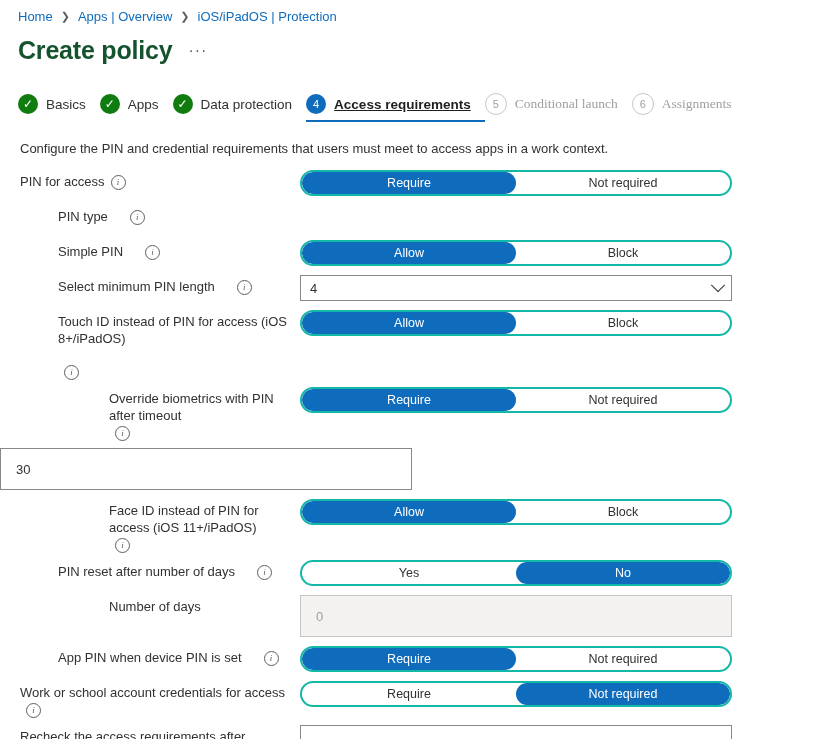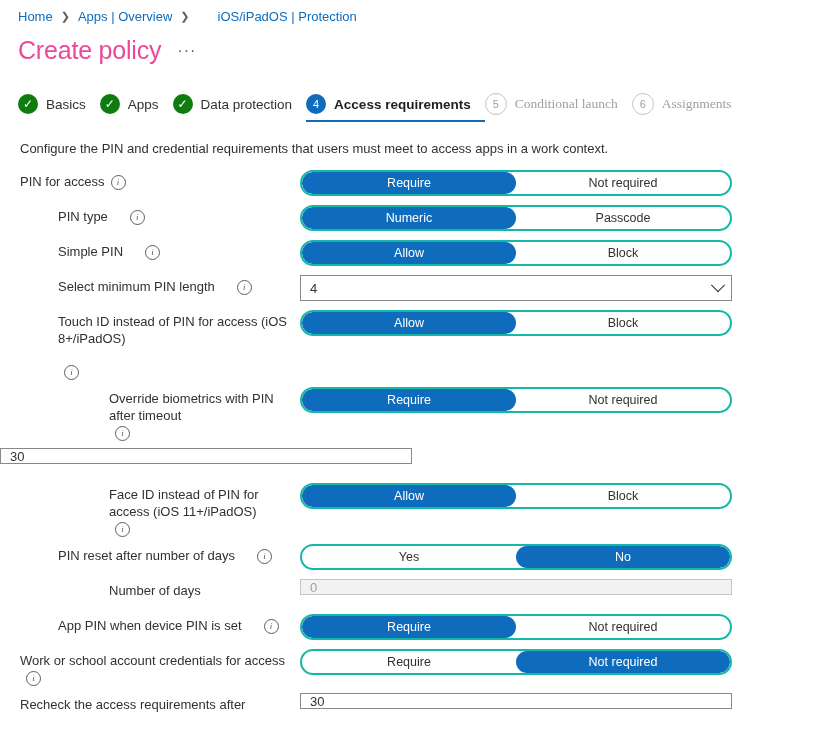--- a/index.html
+++ b/index.html
@@ -25,38 +25,37 @@
     font-size: 13px;
     height: 20px;
   }
   .breadcrumb .crumb {
     color: #0f6cbd;
     cursor: pointer;
     white-space: nowrap;
   }
   .breadcrumb .crumb.last {
     color: #0f6cbd;
-    margin-left: 20px;
   }
   .breadcrumb .sep {
     color: #605e5c;
     margin: 0 8px;
     font-size: 11px;
   }
 
   
   .title-row {
     display: flex;
     align-items: baseline;
     padding: 10px 0 0 18px;
   }
   .page-title {
     font-size: 25px;
-    font-weight: 400;
-    color: #ec4899;
+    font-weight: 700;
+    color: #14532d;
     letter-spacing: -0.2px;
   }
   .ellipsis-btn {
     margin-left: 16px;
     color: #605e5c;
     font-size: 16px;
     letter-spacing: 1px;
     cursor: pointer;
     line-height: 1;
     position: relative;
@@ -103,20 +102,21 @@
     color: #a19f9d;
     border: 1px solid #c8c6c4;
   }
   .step .label {
     font-size: 13.5px;
     color: #323130;
   }
   .step.active .label {
     font-weight: 700;
     color: #201f1e;
+    text-decoration: underline;
   }
   .step.pending .label {
     color: #a19f9d;
     font-family: Liberation Serif, serif;
   }
   .step.active {
     border-bottom: 2px solid #0f6cbd;
     padding-bottom: 6px;
   }
 
@@ -228,25 +228,25 @@
     width: 9px;
     height: 9px;
     border-right: 1.4px solid #323130;
     border-bottom: 1.4px solid #323130;
     transform: rotate(45deg) translate(-2px, -2px);
   }
 
   
   .textbox {
     width: 412px;
-    height: 16px;
+    height: 42px;
     border: 1px solid #8a8886;
     background: #fff;
     box-sizing: border-box;
-    padding: 0 9px;
+    padding: 0 15px;
     font-size: 13px;
     color: #323130;
     font-family: "Liberation Sans", sans-serif;
     display: flex;
     align-items: center;
   }
   .textbox.wide { width: 432px; }
   .textbox.disabled {
     background: #f3f2f1;
     border-color: #c8c6c4;
@@ -311,26 +311,20 @@
         <div class="opt">Not required</div>
       </div>
     </div>
   </div>
 
   <div class="row">
     <div class="lbl indent1">
       <span class="txt">PIN type</span>
       <span class="info-icon">i</span>
     </div>
-    <div class="control">
-      <div class="choice">
-        <div class="opt sel">Numeric</div>
-        <div class="opt">Passcode</div>
-      </div>
-    </div>
   </div>
 
   <div class="row">
     <div class="lbl indent1">
       <span class="txt">Simple PIN</span>
       <span class="info-icon">i</span>
     </div>
     <div class="control">
       <div class="choice">
         <div class="opt sel">Allow</div>

